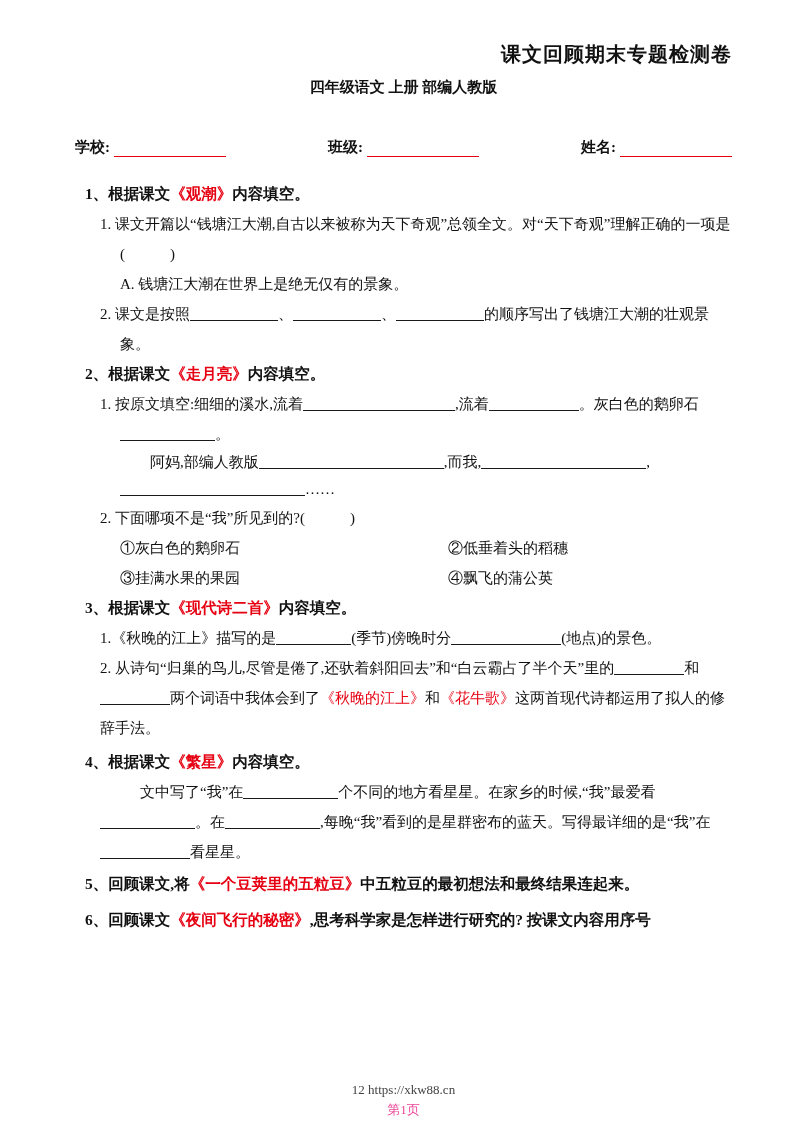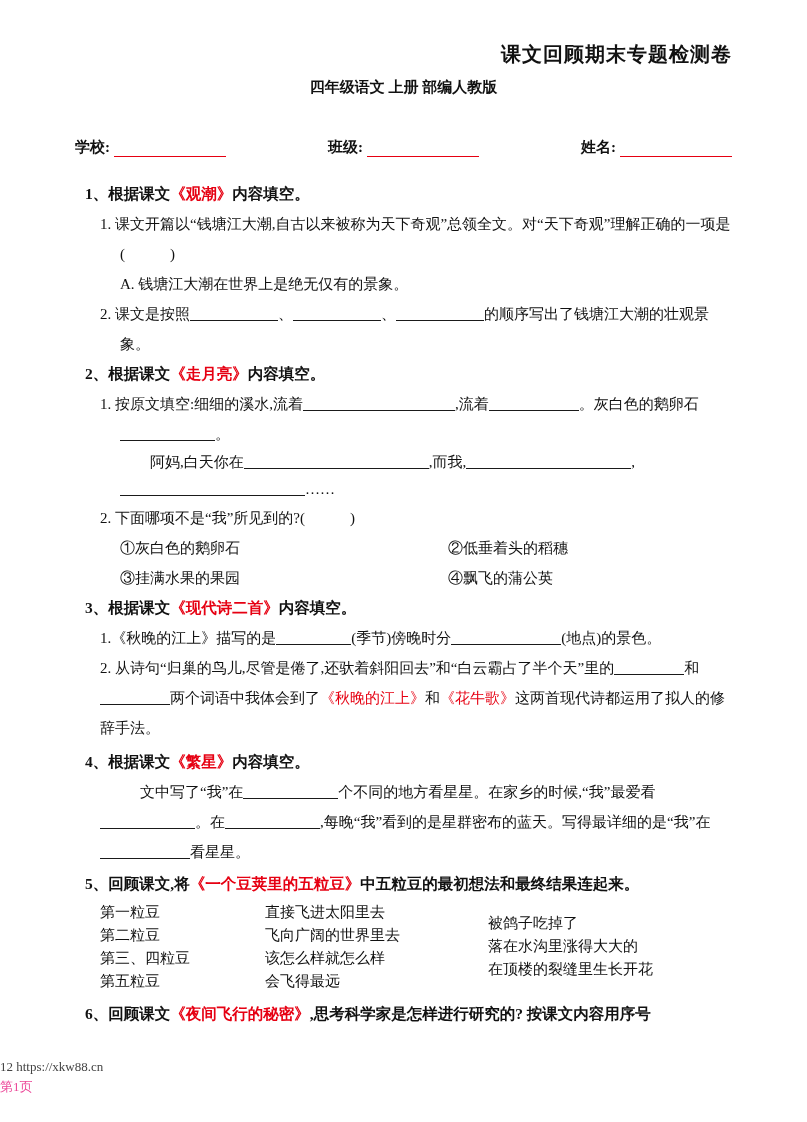--- a/index.html
+++ b/index.html
@@ -53,22 +53,22 @@
   .choices { display: flex; padding-left: 45px; gap: 44px; }
   .choice { width: 290px; line-height: 30px; }
 
   .match { display: flex; padding-left: 25px; margin-top: 2px; }
   .mleft { width: 165px; }
   .mmid  { width: 223px; }
   .mright { padding-top: 11px; }
   .mrow { line-height: 23px; font-size: 15px; }
 
   .footer {
-    position: absolute; bottom: 25px; left: 0; width: 100%;
-    text-align: left; font-size: 13px;
+    position: absolute; bottom: 2px; left: 0; width: 100%;
+    text-align: center; font-size: 13px;
   }
   .footer .url { color: #444; line-height: 20px; }
   .footer .pg  { color: #ec4899; line-height: 20px; }
 </style>
 </head>
 <body>
 
 <div class="page">
 
   <h1 class="title">课文回顾期末专题检测卷</h1>
@@ -91,59 +91,40 @@
 
   <div class="body">
 
     <p class="sec-h"><span class="run">1、根据课文</span><span class="red">《观潮》</span><span class="run">内容填空。</span></p>
     <p class="item"><span class="run">1. 课文开篇以“钱塘江大潮,自古以来被称为天下奇观”总领全文。对“天下奇观”理解正确的一项是(　　　)</span></p>
     <p class="opt"><span class="run">A. 钱塘江大潮在世界上是绝无仅有的景象。</span></p>
     <p class="item"><span class="run">2. 课文是按照</span><span class="blank" style="width: 88px;"></span><span class="run">、</span><span class="blank" style="width: 88px;"></span><span class="run">、</span><span class="blank" style="width: 88px;"></span><span class="run">的顺序写出了钱塘江大潮的壮观景象。</span></p>
 
     <p class="sec-h"><span class="run">2、根据课文</span><span class="red">《走月亮》</span><span class="run">内容填空。</span></p>
     <p class="item"><span class="run">1. 按原文填空:细细的溪水,流着</span><span class="blank" style="width: 152px;"></span><span class="run">,流着</span><span class="blank" style="width: 90px;"></span><span class="run">。灰白色的鹅卵石</span><span class="blank" style="width: 95px;"></span><span class="run">。</span></p>
-    <p class="ama1"><span class="run">阿妈,白天你在</span><span class="blank" style="width: 185px;"></span><span class="run">,而我,</span><span class="blank" style="width: 165px;"></span><span class="run">,</span></p>
+    <p class="ama1"><span class="run">阿妈,部编人教版</span><span class="blank" style="width: 185px;"></span><span class="run">,而我,</span><span class="blank" style="width: 165px;"></span><span class="run">,</span></p>
     <p class="ama2"><span class="blank" style="width: 185px;"></span><span class="run">……</span></p>
     <p class="item"><span class="run">2. 下面哪项不是“我”所见到的?(　　　)</span></p>
     <div class="choices">
         <div class="choice">①灰白色的鹅卵石</div>
         <div class="choice">②低垂着头的稻穗</div>
       </div>
     <div class="choices">
         <div class="choice">③挂满水果的果园</div>
         <div class="choice">④飘飞的蒲公英</div>
       </div>
 
     <p class="sec-h"><span class="run">3、根据课文</span><span class="red">《现代诗二首》</span><span class="run">内容填空。</span></p>
     <p class="flat"><span class="run">1.《秋晚的江上》描写的是</span><span class="blank" style="width: 75px;"></span><span class="run">(季节)傍晚时分</span><span class="blank" style="width: 110px;"></span><span class="run">(地点)的景色。</span></p>
     <p class="flat"><span class="run">2. 从诗句“归巢的鸟儿,尽管是倦了,还驮着斜阳回去”和“白云霸占了半个天”里的</span><span class="blank" style="width: 70px;"></span><span class="run">和</span><span class="blank" style="width: 70px;"></span><span class="run">两个词语中我体会到了</span><span class="red">《秋晚的江上》</span><span class="run">和</span><span class="red">《花牛歌》</span><span class="run">这两首现代诗都运用了拟人的修辞手法。</span></p>
 
     <p class="sec-h" style="margin-top:4px"><span class="run">4、根据课文</span><span class="red">《繁星》</span><span class="run">内容填空。</span></p>
     <p class="s4para"><span class="run">文中写了“我”在</span><span class="blank" style="width: 95px;"></span><span class="run">个不同的地方看星星。在家乡的时候,“我”最爱看</span><span class="blank" style="width: 95px;"></span><span class="run">。在</span><span class="blank" style="width: 95px;"></span><span class="run">,每晚“我”看到的是星群密布的蓝天。写得最详细的是“我”在</span><span class="blank" style="width: 90px;"></span><span class="run">看星星。</span></p>
 
     <p class="sec-h" style="margin-top:2px"><span class="run">5、回顾课文,将</span><span class="red">《一个豆荚里的五粒豆》</span><span class="run">中五粒豆的最初想法和最终结果连起来。</span></p>
-    <div class="match">
-      <div class="mleft">
-          <div class="mrow">第一粒豆</div>
-          <div class="mrow">第二粒豆</div>
-          <div class="mrow">第三、四粒豆</div>
-          <div class="mrow">第五粒豆</div>
-        </div>
-      <div class="mmid">
-          <div class="mrow">直接飞进太阳里去</div>
-          <div class="mrow">飞向广阔的世界里去</div>
-          <div class="mrow">该怎么样就怎么样</div>
-          <div class="mrow">会飞得最远</div>
-        </div>
-      <div class="mright">
-          <div class="mrow">被鸽子吃掉了</div>
-          <div class="mrow">落在水沟里涨得大大的</div>
-          <div class="mrow">在顶楼的裂缝里生长开花</div>
-        </div>
-    </div>
 
     <p class="sec-h" style="margin-top:6px"><span class="run">6、回顾课文</span><span class="red">《夜间飞行的秘密》</span><span class="run">,思考科学家是怎样进行研究的? 按课文内容用序号</span></p>
 
   </div>
 </div>
 
 <div class="footer">
   <div class="url">12 https://xkw88.cn</div>
   <div class="pg">第1页</div>
 </div>

